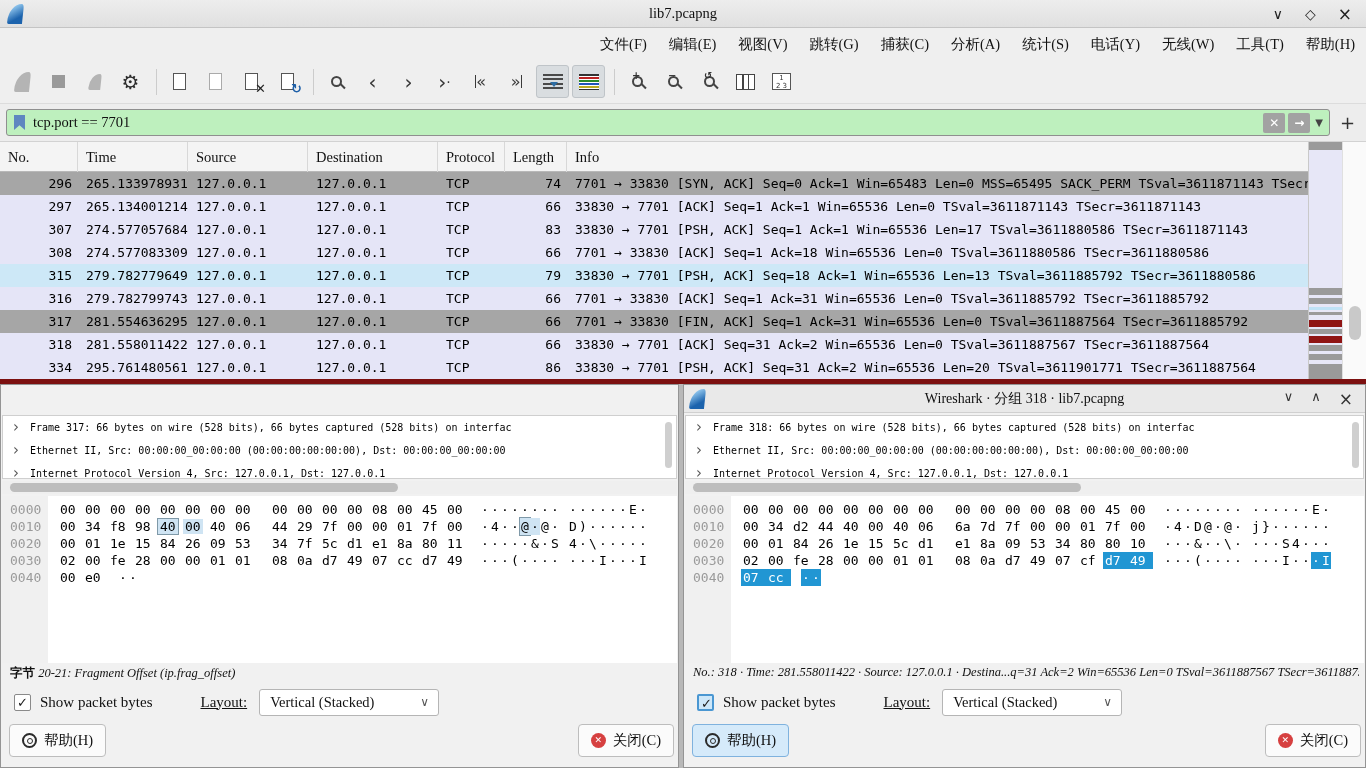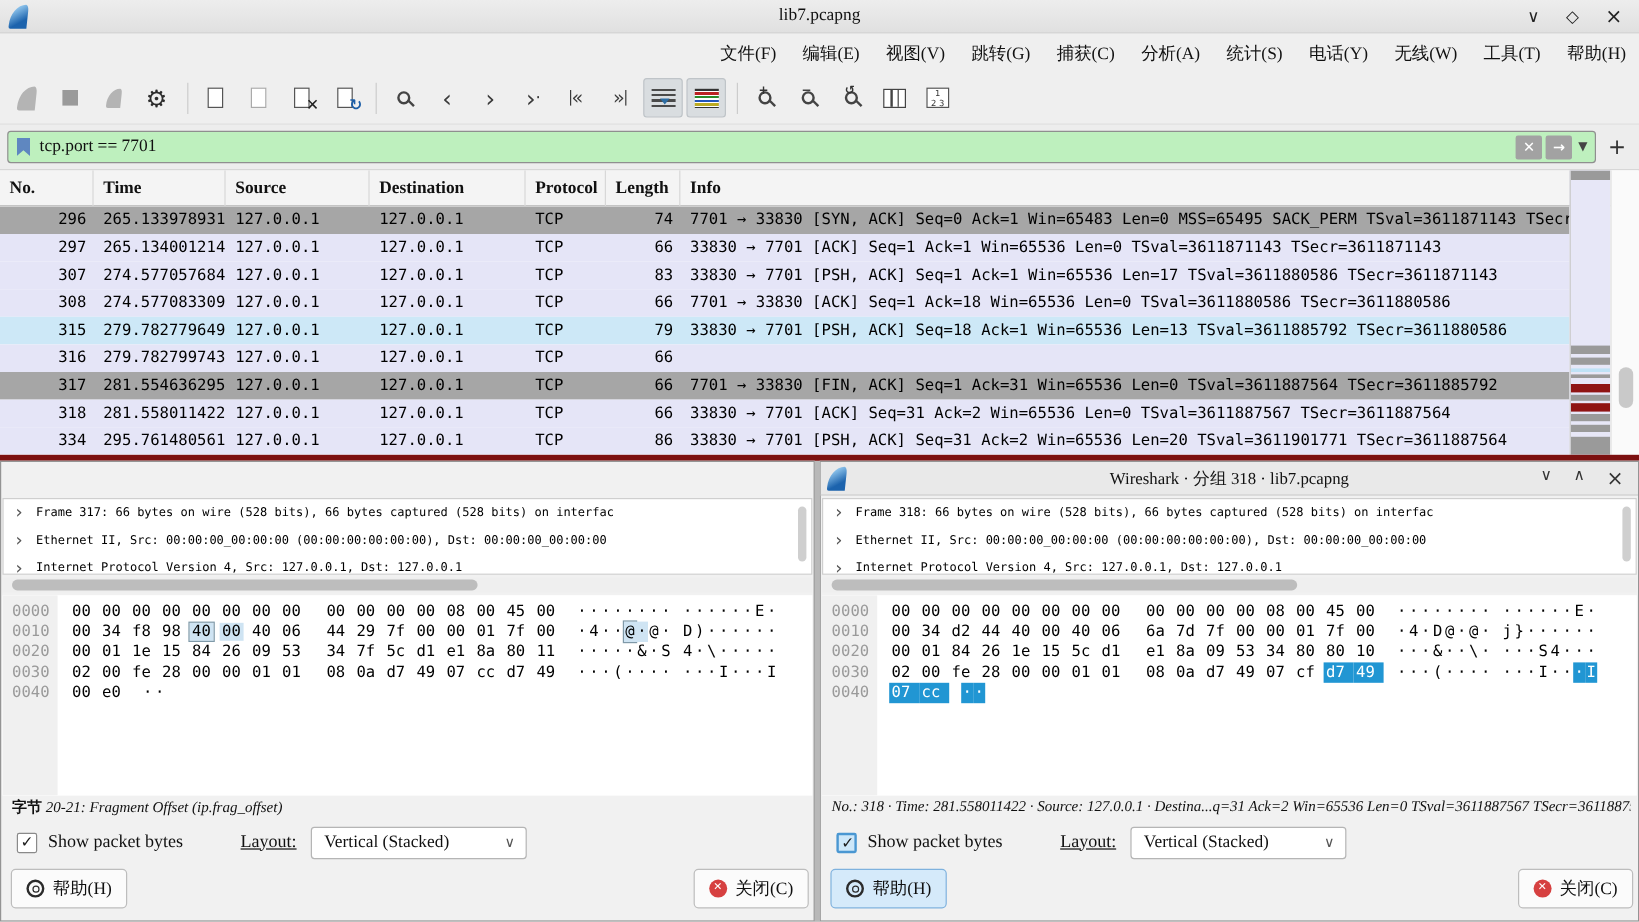--- a/index.html
+++ b/index.html
@@ -69,21 +69,21 @@
   #filter-text { flex:1; font-size:14.5px; color:#101010; }
   .fbtn { width:22px; height:20px; background:#a2a2a2; border-radius:2px; color:#fff;
     font:bold 12px/20px "DejaVu Sans",sans-serif; text-align:center; margin-right:3px; }
   .fdrop { color:#444; font-size:10px; margin:0 6px 0 2px; font-family:"DejaVu Sans",sans-serif; }
   #filter-add { font:18px/27px "DejaVu Sans",sans-serif; color:#333; margin-left:10px; }
 
   
   .pgrid { display:grid; grid-template-columns:78px 110px 120px 130px 67px 62px 1fr; }
   #pheader { position:absolute; left:0; top:142px; width:1366px; height:30px; background:#f4f4f4;
     border-bottom:1px solid #b8b8b8; font-size:14.5px; color:#111; align-items:center; }
-  #pheader .hc { padding:4px 8px; border-right:1px solid #d8d8d8; height:30px; line-height:22px; overflow:hidden;font-weight:bold; }
+  #pheader .hc { padding:4px 8px; border-right:1px solid #d8d8d8; height:30px; line-height:22px; overflow:hidden; }
   #plist { position:absolute; left:0; top:172px; width:1308px; height:207px; overflow:hidden;
     font-family:"DejaVu Sans Mono",monospace; font-size:13px; }
   .prow { height:23px; line-height:23px; background:#e5e5f7; color:#000; }
   .prow.selected { background:#a6a6a6; }
   .prow.highlight { background:#cde8f7; }
   .prow > div { overflow:hidden; white-space:nowrap; padding-left:8px; }
   .prow .c-no { text-align:right; padding-right:6px; padding-left:0; }
   .prow .c-len { text-align:right; padding-right:6px; padding-left:0; }
   #redbar { position:absolute; left:0; top:379px; width:1366px; height:5px; background:#7c1010; }
 
@@ -324,20 +324,21 @@
           <div class="c-len">79</div>
           <div class="c-info">33830 → 7701 [PSH, ACK] Seq=18 Ack=1 Win=65536 Len=13 TSval=3611885792 TSecr=3611880586</div>
         </div>
         <div class="prow pgrid">
           <div class="c-no">316</div>
           <div class="c-time">279.782799743</div>
           <div class="c-src">127.0.0.1</div>
           <div class="c-dst">127.0.0.1</div>
           <div class="c-proto">TCP</div>
           <div class="c-len">66</div>
+          <div class="c-info">7701 → 33830 [ACK] Seq=1 Ack=31 Win=65536 Len=0 TSval=3611885792 TSecr=3611885792</div>
         </div>
         <div class="prow pgrid selected">
           <div class="c-no">317</div>
           <div class="c-time">281.554636295</div>
           <div class="c-src">127.0.0.1</div>
           <div class="c-dst">127.0.0.1</div>
           <div class="c-proto">TCP</div>
           <div class="c-len">66</div>
           <div class="c-info">7701 → 33830 [FIN, ACK] Seq=1 Ack=31 Win=65536 Len=0 TSval=3611887564 TSecr=3611885792</div>
         </div>

